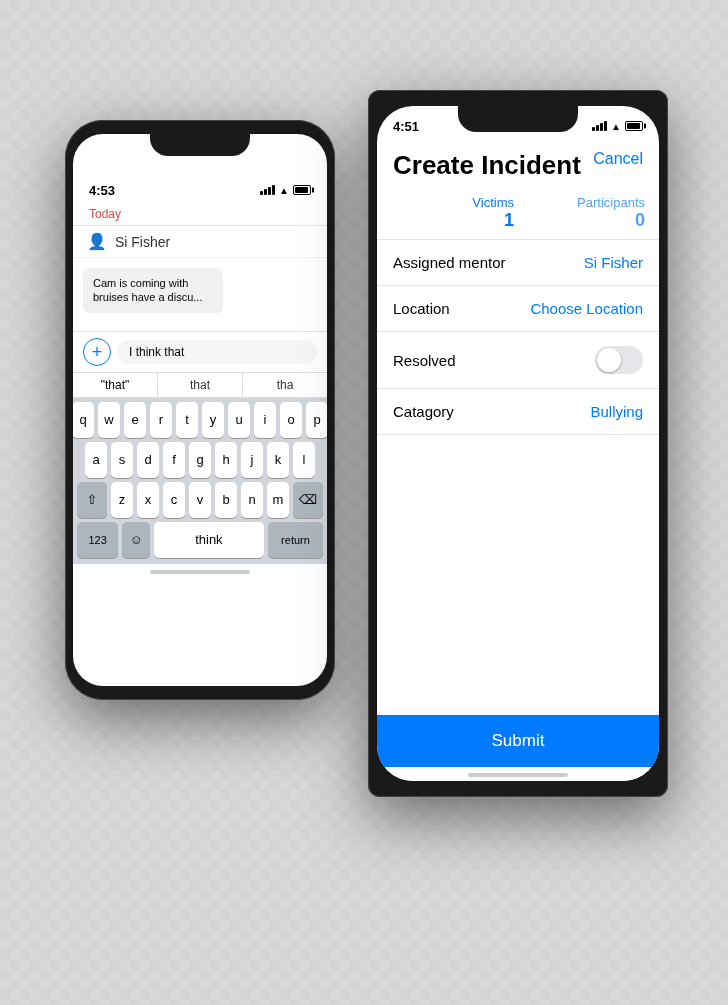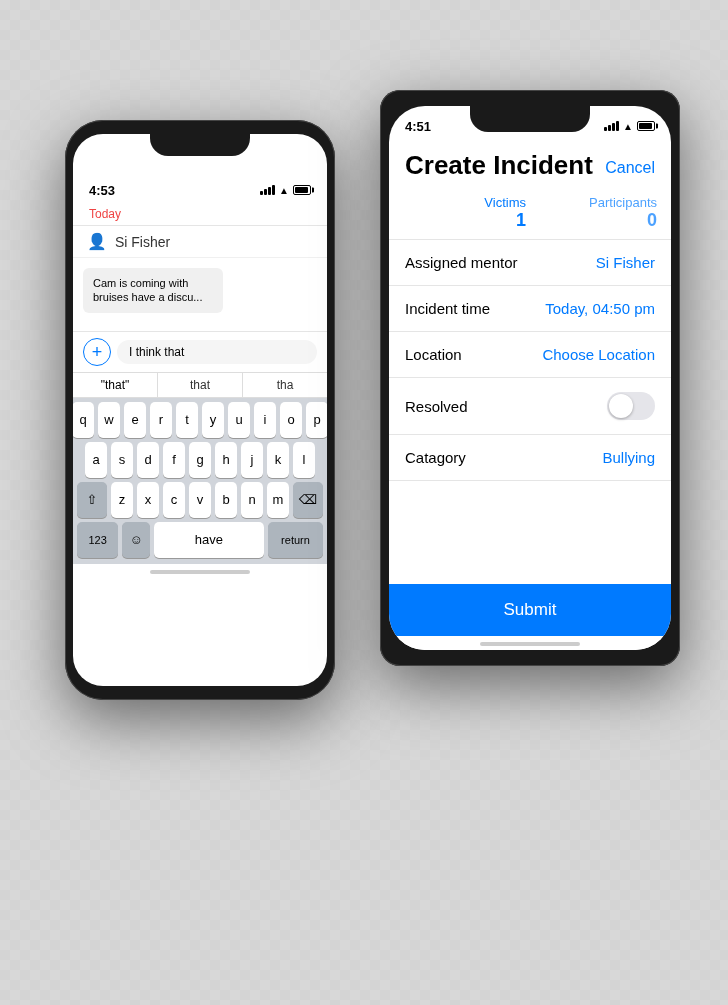--- a/index.html
+++ b/index.html
@@ -64,25 +64,25 @@
       right: 8px;
       bottom: 14px;
       background: #fff;
       border-radius: 30px;
       overflow: hidden;
     }
 
     
     .phone-front {
       width: 300px;
-      height: 576px;
-      right: 48px;
+      height: 707px;
+      right: 60px;
       top: 90px;
       z-index: 2;
-      border-radius: 20px;
+      border-radius: 12px;
     }
 
     .phone-front .phone-screen {
       position: absolute;
       top: 16px;
       left: 9px;
       right: 9px;
       bottom: 16px;
       background: #fff;
       border-radius: 36px;
@@ -300,21 +300,21 @@
       height: 100%;
       display: flex;
       flex-direction: column;
       background: #fff;
     }
 
     .front-header {
       padding: 8px 16px 6px;
       display: flex;
       justify-content: space-between;
-      align-items: flex-end;
+      align-items: flex-start;
       flex-shrink: 0;
     }
 
     .front-title {
       font-size: 26px;
       font-weight: 700;
       color: #000;
     }
 
     .cancel-btn {
@@ -563,21 +563,21 @@
             <div class="key">c</div>
             <div class="key">v</div>
             <div class="key">b</div>
             <div class="key">n</div>
             <div class="key">m</div>
             <div class="key dark" style="flex:1.5">⌫</div>
           </div>
           <div class="key-row">
             <div class="key dark nums" style="flex:1.5">123</div>
             <div class="key dark" style="flex:1">☺</div>
-            <div class="key space">have</div>
+            <div class="key space">think</div>
             <div class="key dark" style="flex:2;font-size:11px">return</div>
           </div>
         </div>
 
         <div class="home-indicator">
           <div class="home-bar"></div>
         </div>
       </div>
     </div>
   </div>
@@ -617,24 +617,20 @@
             <div class="tab-value">0</div>
           </div>
         </div>
 
         <div class="form-body">
           <div class="form-row">
             <span class="form-label">Assigned mentor</span>
             <span class="form-value">Si Fisher</span>
           </div>
           <div class="form-row">
-            <span class="form-label">Incident time</span>
-            <span class="form-value">Today, 04:50 pm</span>
-          </div>
-          <div class="form-row">
             <span class="form-label">Location</span>
             <span class="form-value">Choose Location</span>
           </div>
           <div class="form-row">
             <span class="form-label">Resolved</span>
             <div class="toggle">
               <div class="toggle-knob"></div>
             </div>
           </div>
           <div class="form-row">

